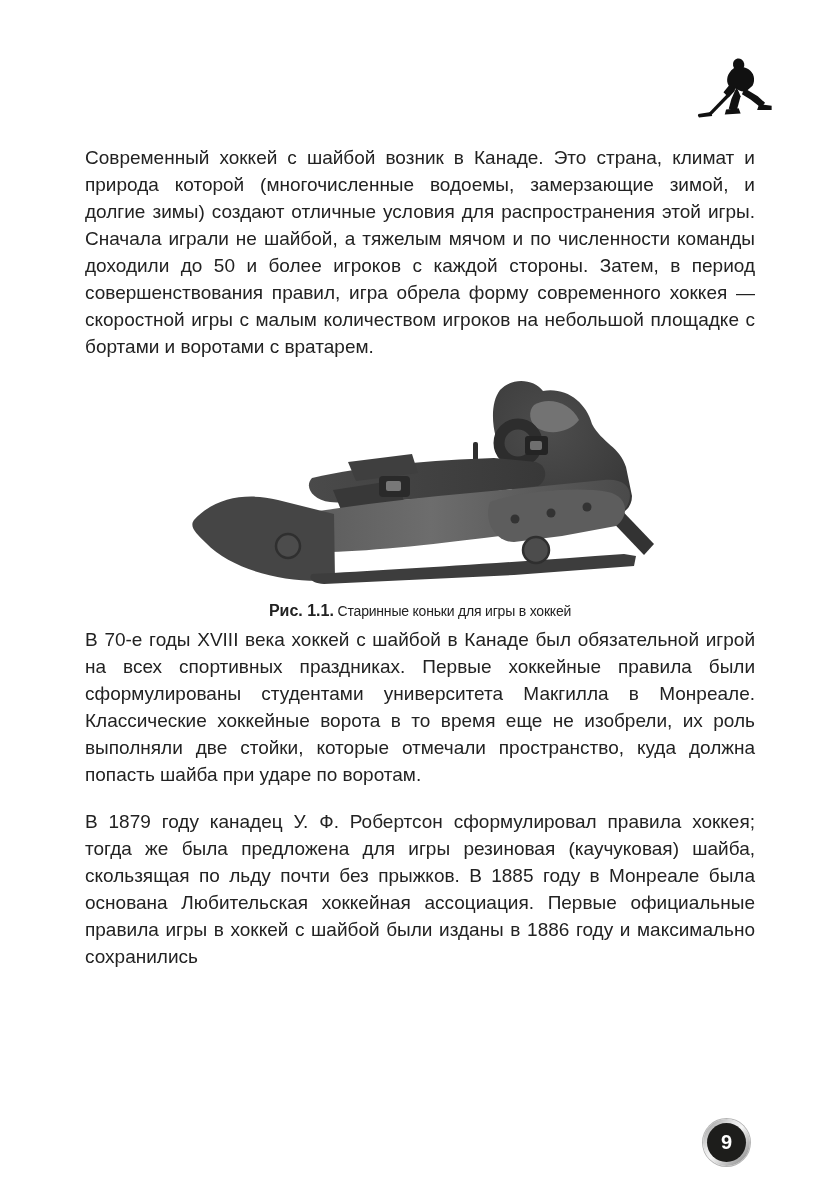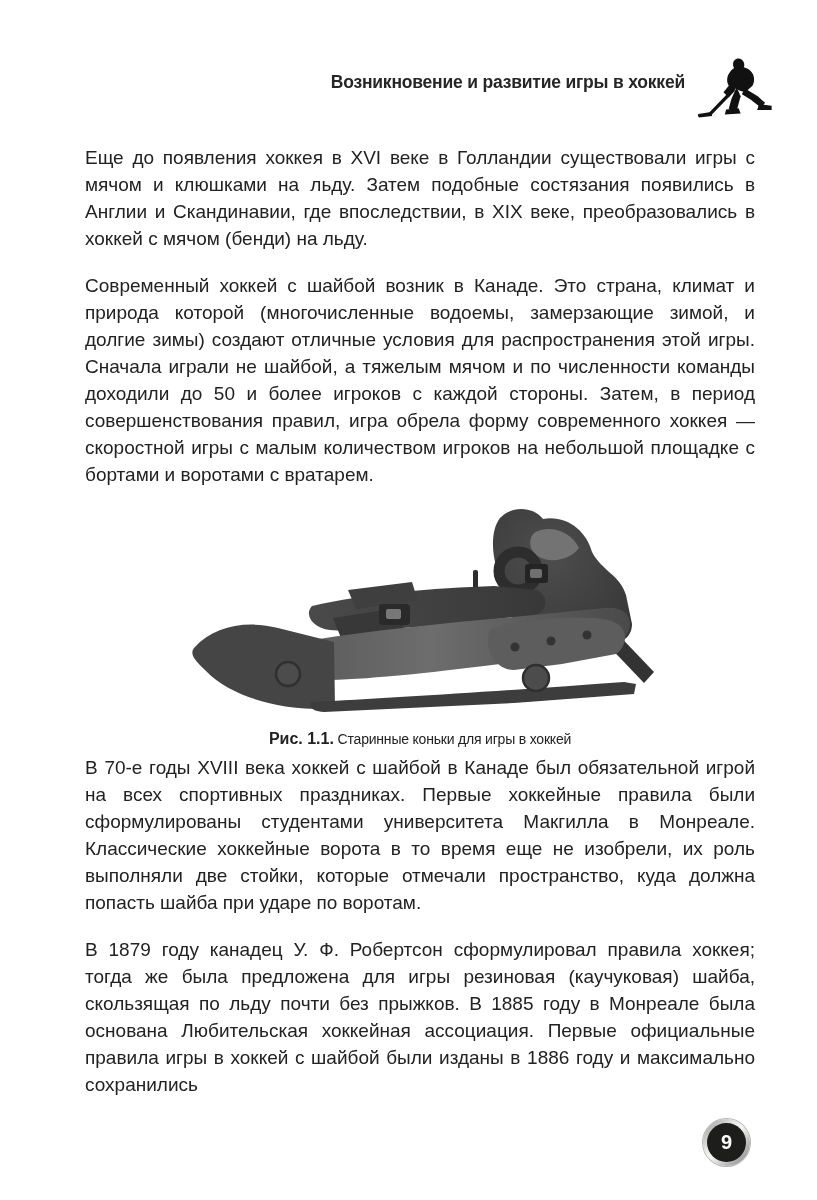--- a/index.html
+++ b/index.html
@@ -85,21 +85,20 @@
     font-weight: bold;
     font-size: 20px;
     line-height: 1;
     transform: translateY(-1px);
   }
 </style>
 </head>
 <body>
 
 <header class="page-header">
-  <h1 class="chapter-title">Возникновение и развитие игры в хоккей</h1>
 
   <svg class="header-icon" viewBox="0 0 120 100" aria-hidden="true">
     <g fill="#111111">
 
       <path d="M3,88 L22,85 L24,91 L4,93 Q1,91 3,88 Z"></path>
 
       <path d="M18,87 L55,49 L58.5,52.5 L22,90 Z"></path>
 
       <ellipse cx="64" cy="13" rx="8.6" ry="9.4" transform="rotate(-12 64 13)"></ellipse>
 
@@ -113,21 +112,20 @@
 
       <path d="M73,49 L93,61 L104,71 L98,78.5 L82,66 L69,58 Z"></path>
 
       <path d="M95,73 L114,75.5 L114,82 L92,82 Z"></path>
     </g>
   </svg>
 </header>
 
 <main class="content">
 
-  <p class="body-par">Еще до появления хоккея в XVI веке в Голландии существовали игры с мячом и клюшками на льду. Затем подобные состязания появились в Англии и Скандинавии, где впоследствии, в XIX веке, преобразовались в хоккей с мячом (бенди) на льду.</p>
 
   <p class="body-par">Современный хоккей с шайбой возник в Канаде. Это страна, климат и природа которой (многочисленные водоемы, замерзающие зимой, и долгие зимы) создают отличные условия для распространения этой игры. Сначала играли не шайбой, а тяжелым мячом и по численности команды доходили до 50 и более игроков с каждой стороны. Затем, в период совершенствования правил, игра обрела форму современного хоккея — скоростной игры с малым количеством игроков на небольшой площадке с бортами и воротами с вратарем.</p>
 
   <figure class="skates-figure">
     
     <svg class="skate-art" viewBox="0 0 472 210" aria-hidden="true">
       <defs>
         <linearGradient id="wood" x1="0" y1="0" x2="1" y2="0">
           <stop offset="0" stop-color="#575757"></stop>
           <stop offset="0.45" stop-color="#6d6d6d"></stop>

